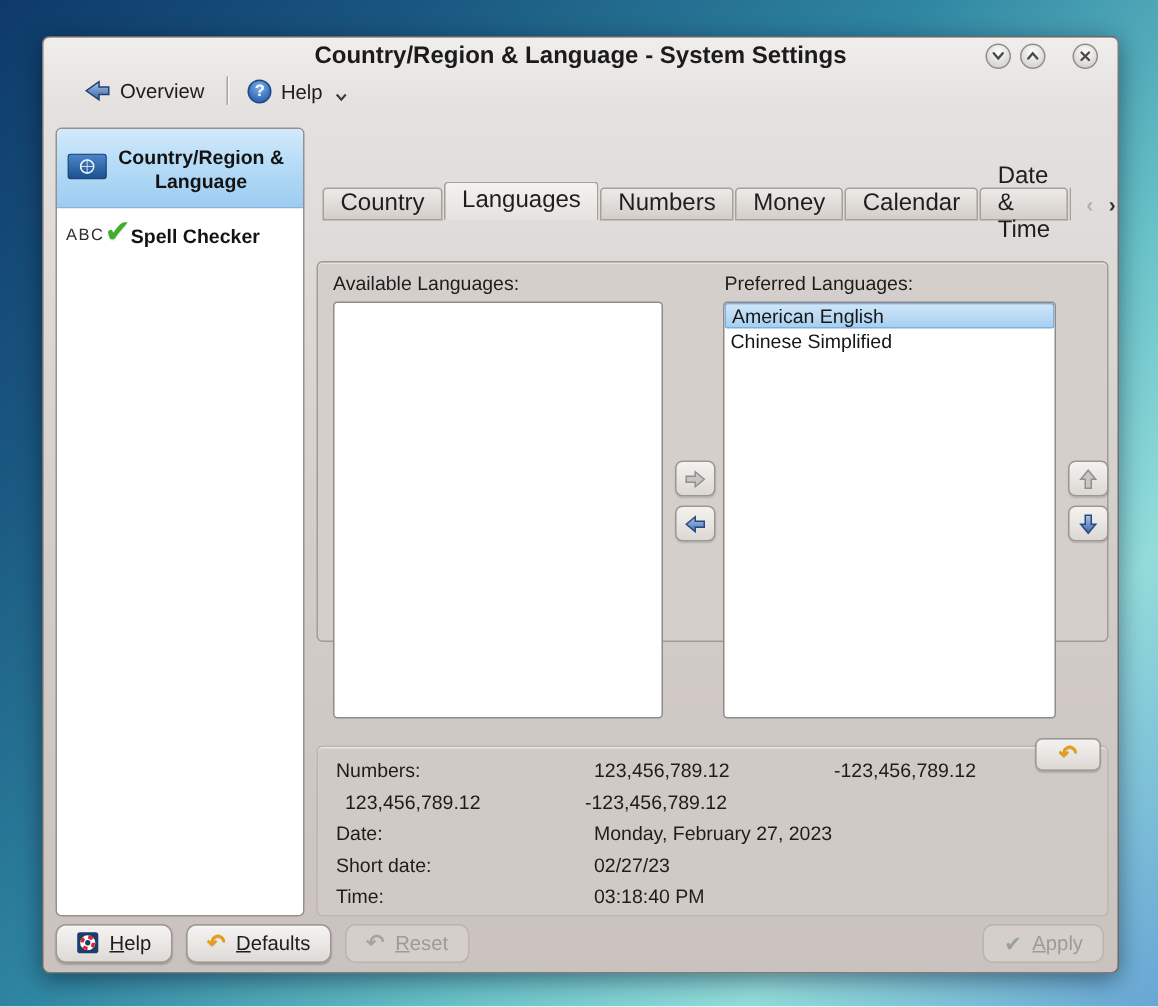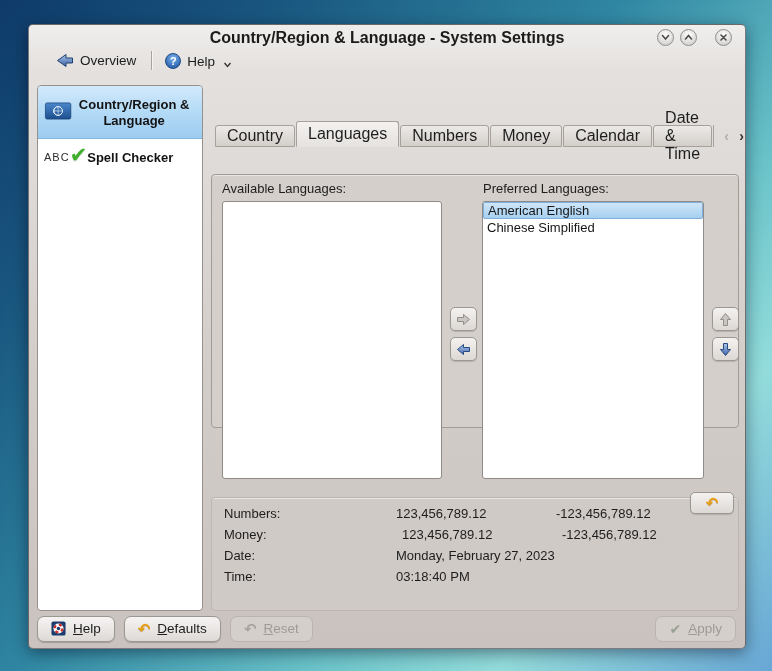--- a/index.html
+++ b/index.html
@@ -225,27 +225,31 @@
       </div>
     </div>
 
     <div class="preview">
       <div class="prow">
         <span class="pl">Numbers:</span>
         <span class="v1">123,456,789.12</span>
         <span class="v2">-123,456,789.12</span>
       </div>
       <div class="prow">
-        <span class="pl">Money:</span>
         <span class="v1 indent">123,456,789.12</span>
         <span class="v2 indent">-123,456,789.12</span>
       </div>
       <div class="prow">
         <span class="pl">Date:</span>
         <span class="v1">Monday, February 27, 2023</span>
+        <span class="v2"></span>
+      </div>
+      <div class="prow">
+        <span class="pl">Short date:</span>
+        <span class="v1">02/27/23</span>
         <span class="v2"></span>
       </div>
       <div class="prow">
         <span class="pl">Time:</span>
         <span class="v1">03:18:40 PM</span>
         <span class="v2"></span>
       </div>
     </div>
 
     <div class="footer">

